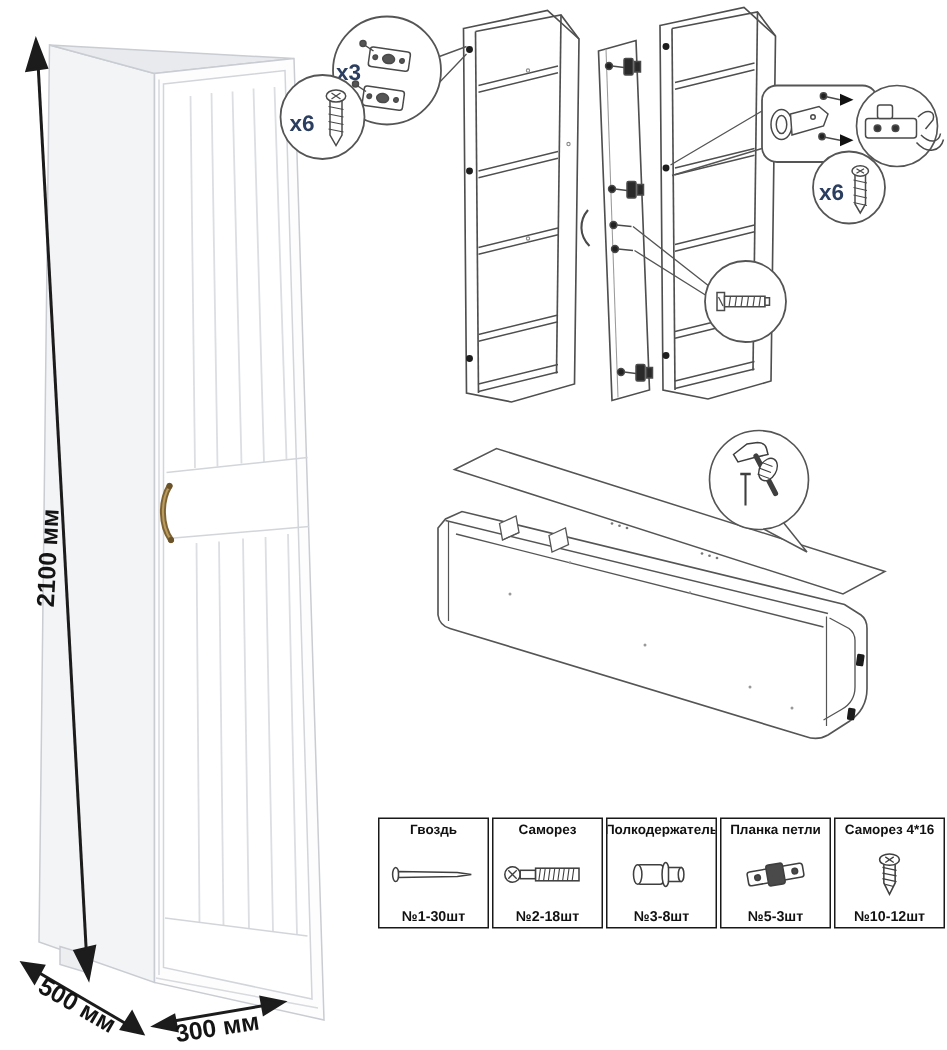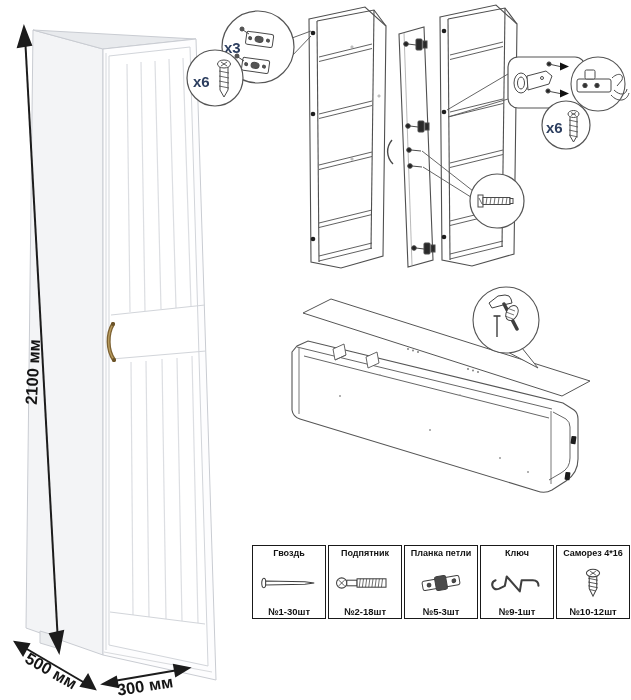--- a/index.html
+++ b/index.html
@@ -295,58 +295,64 @@
       <svg class="part-icon" width="64" height="28" viewBox="0 0 66 30">
         <g stroke="#3f3f3f" fill="#fff" stroke-width="1.1">
           <ellipse cx="6" cy="15" rx="2.2" ry="5"></ellipse>
           <path d="M8,12.8 L50,13.6 L60,15 L50,16.4 L8,17.2 Z"></path>
         </g>
       </svg>
       <div class="part-count">№1-30шт</div>
     </div>
 
     <div class="part-cell">
-      <div class="part-name">Подпятник</div>
+      <div class="part-name">Саморез</div>
       <svg class="part-icon" width="64" height="28" viewBox="0 0 66 30">
         <g stroke="#3f3f3f" fill="#fff" stroke-width="1.1">
           <circle cx="8" cy="15" r="5.5"></circle>
           <path d="M5,12 L11,18 M11,12 L5,18" stroke-width="0.9"></path>
           <rect x="13.5" y="12" width="11" height="6"></rect>
           <rect x="24.5" y="10.5" width="31" height="9"></rect>
           <path d="M28,10.5 L26.8,19.5 M31.4,10.5 L30.2,19.5 M34.8,10.5 L33.6,19.5 M38.2,10.5 L37,19.5 M41.6,10.5 L40.4,19.5 M45,10.5 L43.8,19.5 M48.4,10.5 L47.2,19.5 M51.8,10.5 L50.6,19.5" stroke-width="0.8"></path>
         </g>
       </svg>
       <div class="part-count">№2-18шт</div>
     </div>
 
+    <div class="part-cell">
+      <div class="part-name">Полкодержатель</div>
+      <svg class="part-icon" width="64" height="28" viewBox="0 0 66 30">
+        <g stroke="#3f3f3f" fill="#fff" stroke-width="1.1">
+          <rect x="16" y="8" width="18" height="14" rx="2"></rect>
+          <ellipse cx="16" cy="15" rx="3" ry="7"></ellipse>
+          <ellipse cx="36" cy="15" rx="2.6" ry="8.5"></ellipse>
+          <rect x="38" y="10" width="9" height="10"></rect>
+          <ellipse cx="47" cy="15" rx="2" ry="5"></ellipse>
+        </g>
+      </svg>
+      <div class="part-count">№3-8шт</div>
+    </div>
 
 
     <div class="part-cell">
       <div class="part-name">Планка петли</div>
       <svg class="part-icon" width="64" height="28" viewBox="0 0 66 30">
         <g transform="rotate(-10 33 15)" stroke="#3f3f3f" fill="#fff" stroke-width="1.1">
           <rect x="13" y="10" width="40" height="10" rx="2"></rect>
           <rect x="27" y="7.5" width="12" height="15" rx="2" fill="#4a4a4a"></rect>
           <circle cx="20" cy="15" r="2" fill="#4a4a4a"></circle>
           <circle cx="47" cy="15" r="2" fill="#4a4a4a"></circle>
         </g>
       </svg>
       <div class="part-count">№5-3шт</div>
     </div>
 
 
 
 
-    <div class="part-cell">
-      <div class="part-name">Ключ</div>
-      <svg class="part-icon" width="64" height="28" viewBox="0 0 66 30">
-        <path d="M10,12 Q5,14 7,19 Q9,23 14,21 L20,18 L22,8 L36,24 L38,12 L50,12 Q56,12 56,18" fill="none" stroke="#3f3f3f" stroke-width="2.2" stroke-linejoin="round" stroke-linecap="round"></path>
-      </svg>
-      <div class="part-count">№9-1шт</div>
-    </div>
 
     <div class="part-cell">
       <div class="part-name">Саморез 4*16</div>
       <svg class="part-icon" width="44" height="32" viewBox="0 0 46 34">
         <g stroke="#3f3f3f" fill="#fff" stroke-width="1.1">
           <path d="M19,9 L19,23 L23,31 L27,23 L27,9 Z"></path>
           <path d="M18,12 L28,14 M18,16 L28,18 M18,20 L28,22 M20,24 L26,25.5" stroke-width="0.9"></path>
           <ellipse cx="23" cy="6.5" rx="7" ry="4"></ellipse>
           <path d="M20,4.5 L26,8.5 M26,4.5 L20,8.5" stroke-width="0.9"></path>
         </g>

